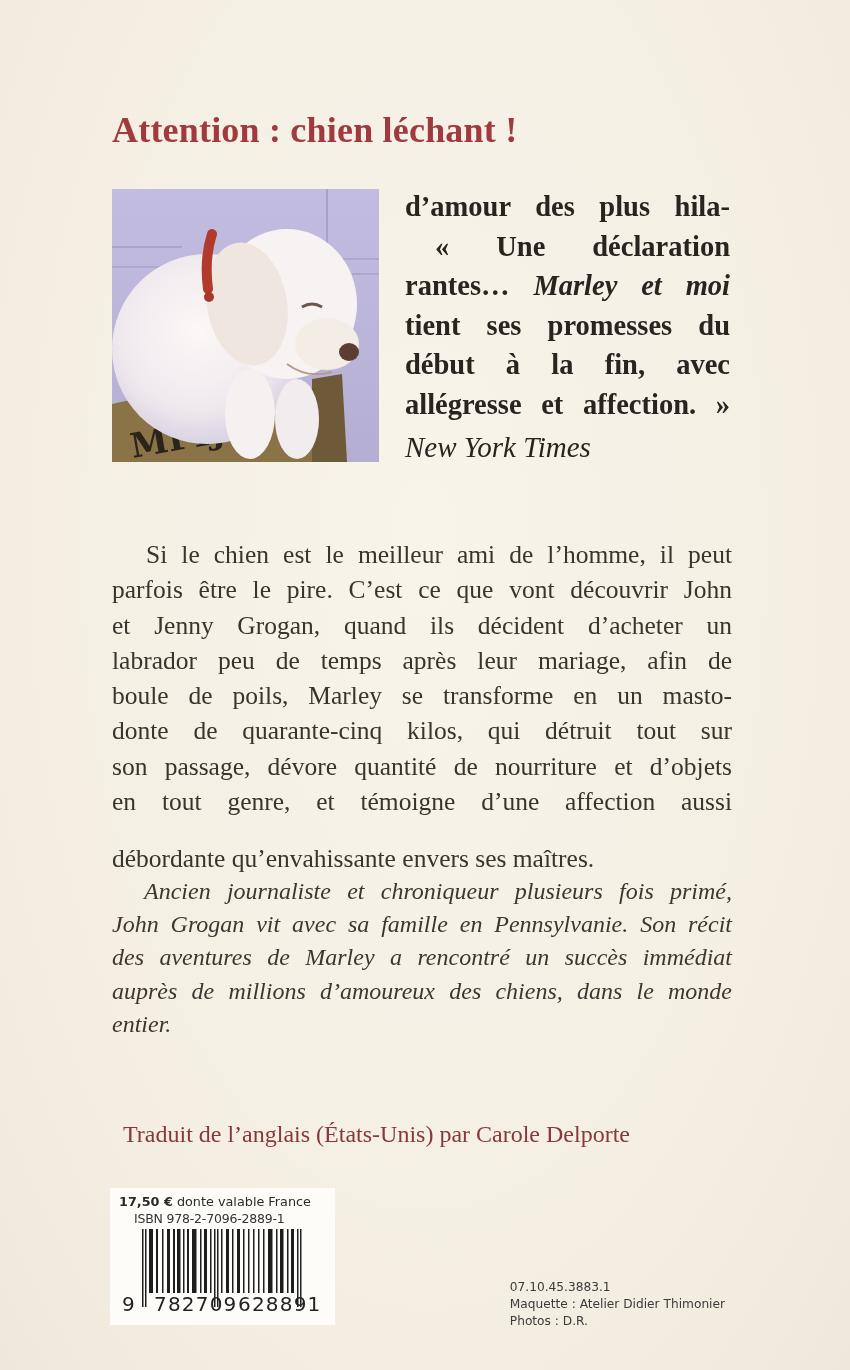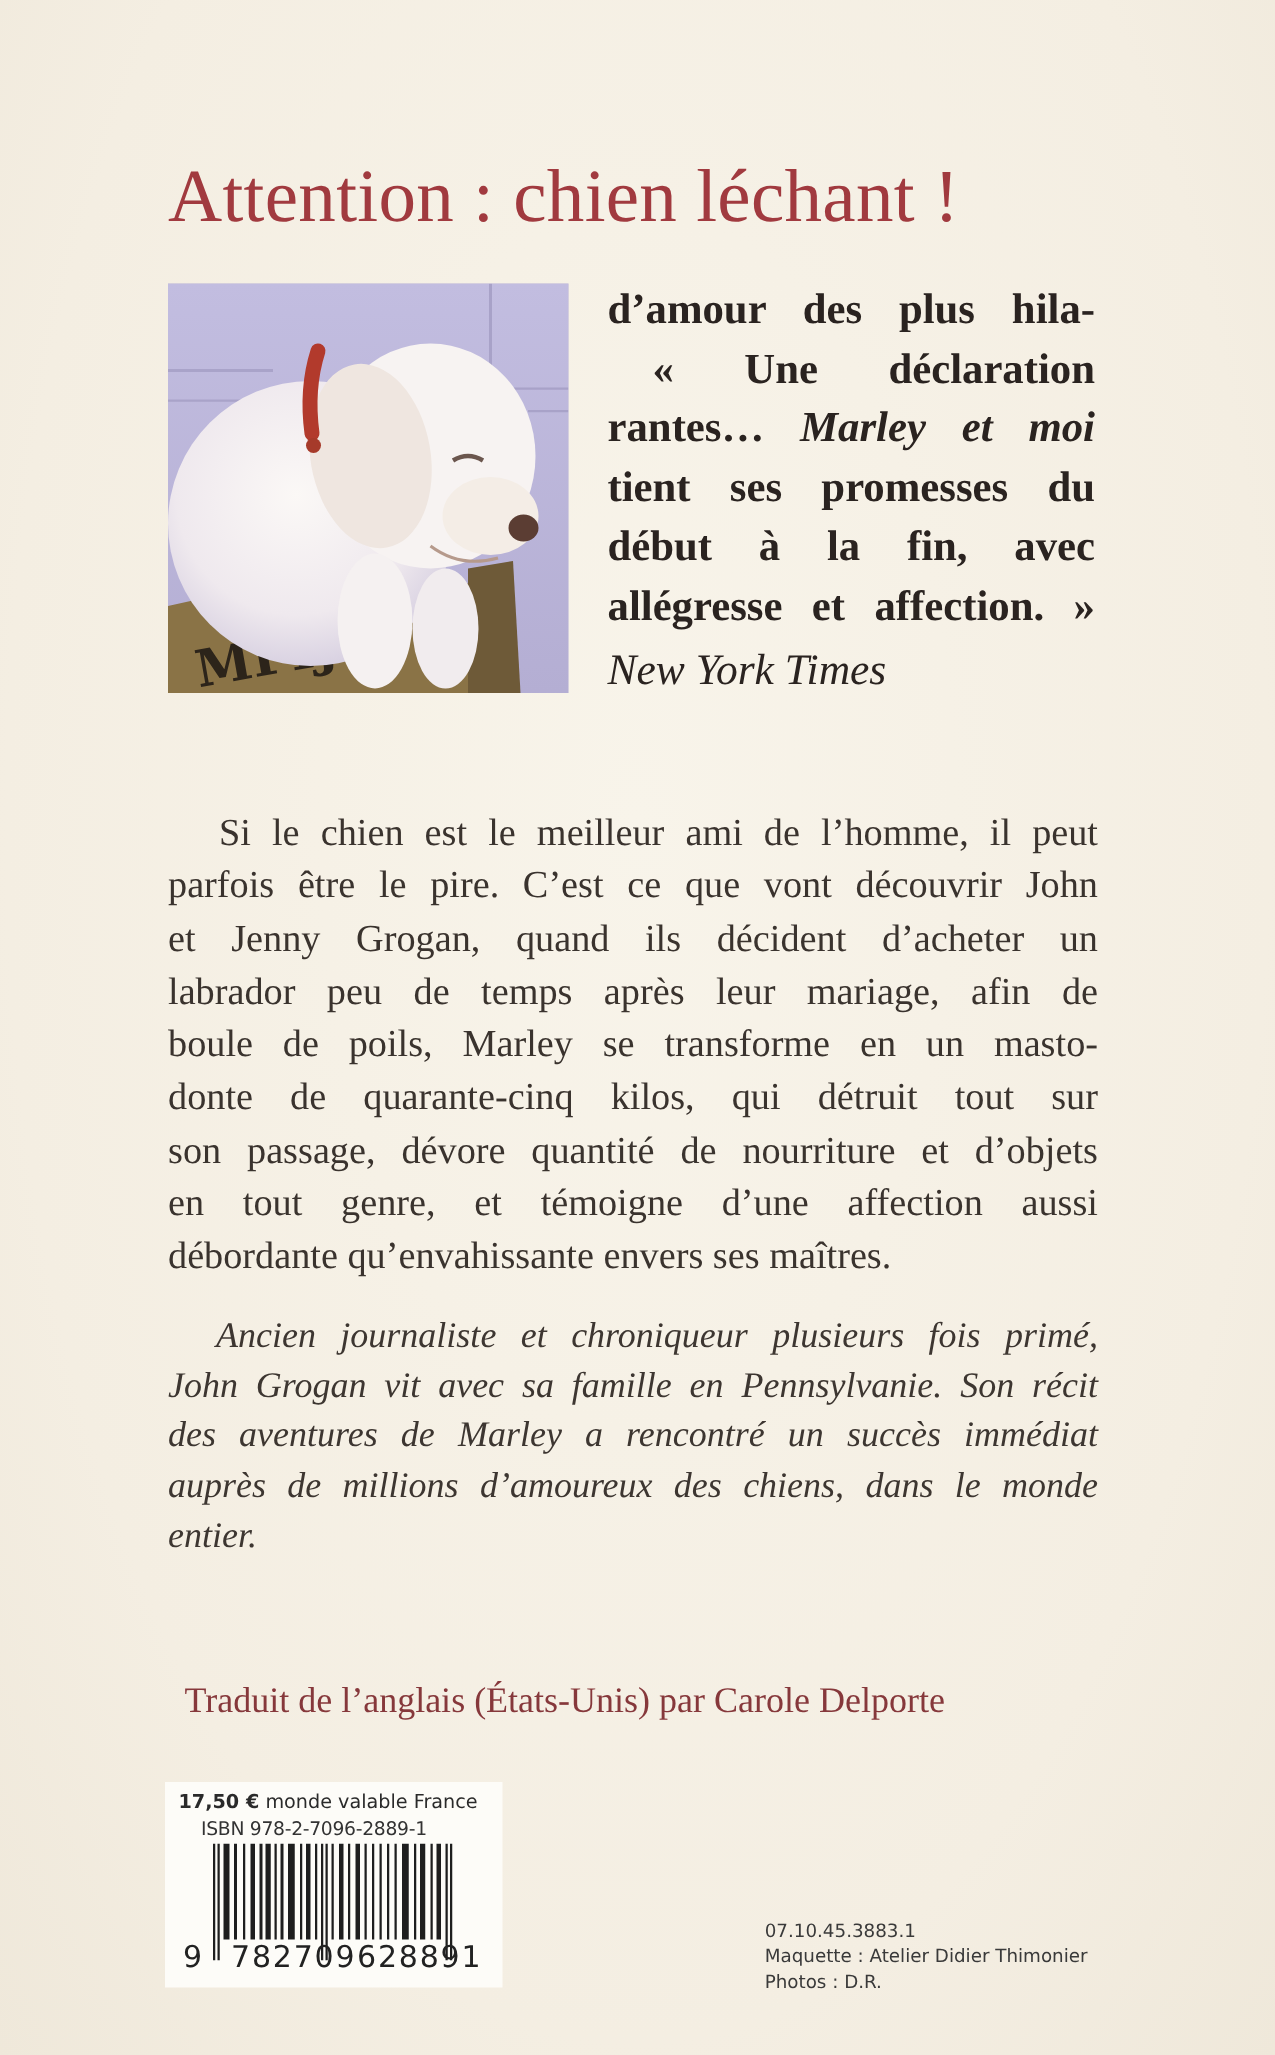--- a/index.html
+++ b/index.html
@@ -21,22 +21,22 @@
       width: 850px; height: 1370px;
       background:
         radial-gradient(ellipse at 50% 40%, #f8f4ea 0%, #f4eee2 70%, #efe8da 100%);
     }
     .title {
       position: absolute;
       left: 112px;
       top: 100px;
       width: 620px;
       margin: 0;
-      font-size: 50px;
-      font-weight: normal;
+      font-size: 36px;
+      font-weight: bold;
       color: #a13a3f;
       letter-spacing: 0.2px;
       line-height: 60px;
       white-space: nowrap;
     }
     .photo {
       position: absolute;
       left: 112px;
       top: 189px;
       width: 267px;
@@ -87,21 +87,21 @@
       line-height: 35.3px;
       color: #3a332e;
     }
     .body-text .b-line {
       display: block;
       text-align: justify;
       text-align-last: justify;
       white-space: nowrap;
     }
     .body-text .b-line.indent { padding-left: 34px; margin-top: 40px; }
-    .body-text .b-line.last { text-align-last: left; }
+    .body-text .b-line.last { text-align-last: left; margin-top: 22px; }
 
     .bio-text {
       position: absolute;
       left: 112px;
       top: 875px;
       width: 620px;
       font-size: 24px;
       line-height: 33.2px;
       font-style: italic;
       color: #3d3631;
@@ -259,21 +259,21 @@
     <span class="b-line">des aventures de Marley a rencontré un succès immédiat</span>
     <span class="b-line">auprès de millions d’amoureux des chiens, dans le monde</span>
     <span class="b-line last">entier.</span>
   </div>
 
   <div class="translator">Traduit de l’anglais (États-Unis) par Carole Delporte</div>
 
   <div class="barcode-box">
     <div class="price-line">
       <b>17,50 €</b>
-      <span>monde valable France</span>
+      <span>donte valable France</span>
     </div>
     <div class="isbn-line">ISBN 978-2-7096-2889-1</div>
     <svg class="bars" width="180" height="78" viewBox="0 0 180 78" xmlns="http://www.w3.org/2000/svg">
       <g fill="#1e1e1e">
         <rect x="2" y="0" width="1.5" height="78"></rect>
         <rect x="5" y="0" width="1.5" height="78"></rect>
         <rect x="9" y="0" width="4" height="64"></rect>
         <rect x="16" y="0" width="2" height="64"></rect>
         <rect x="22" y="0" width="1.5" height="64"></rect>
         <rect x="27" y="0" width="3" height="64"></rect>

